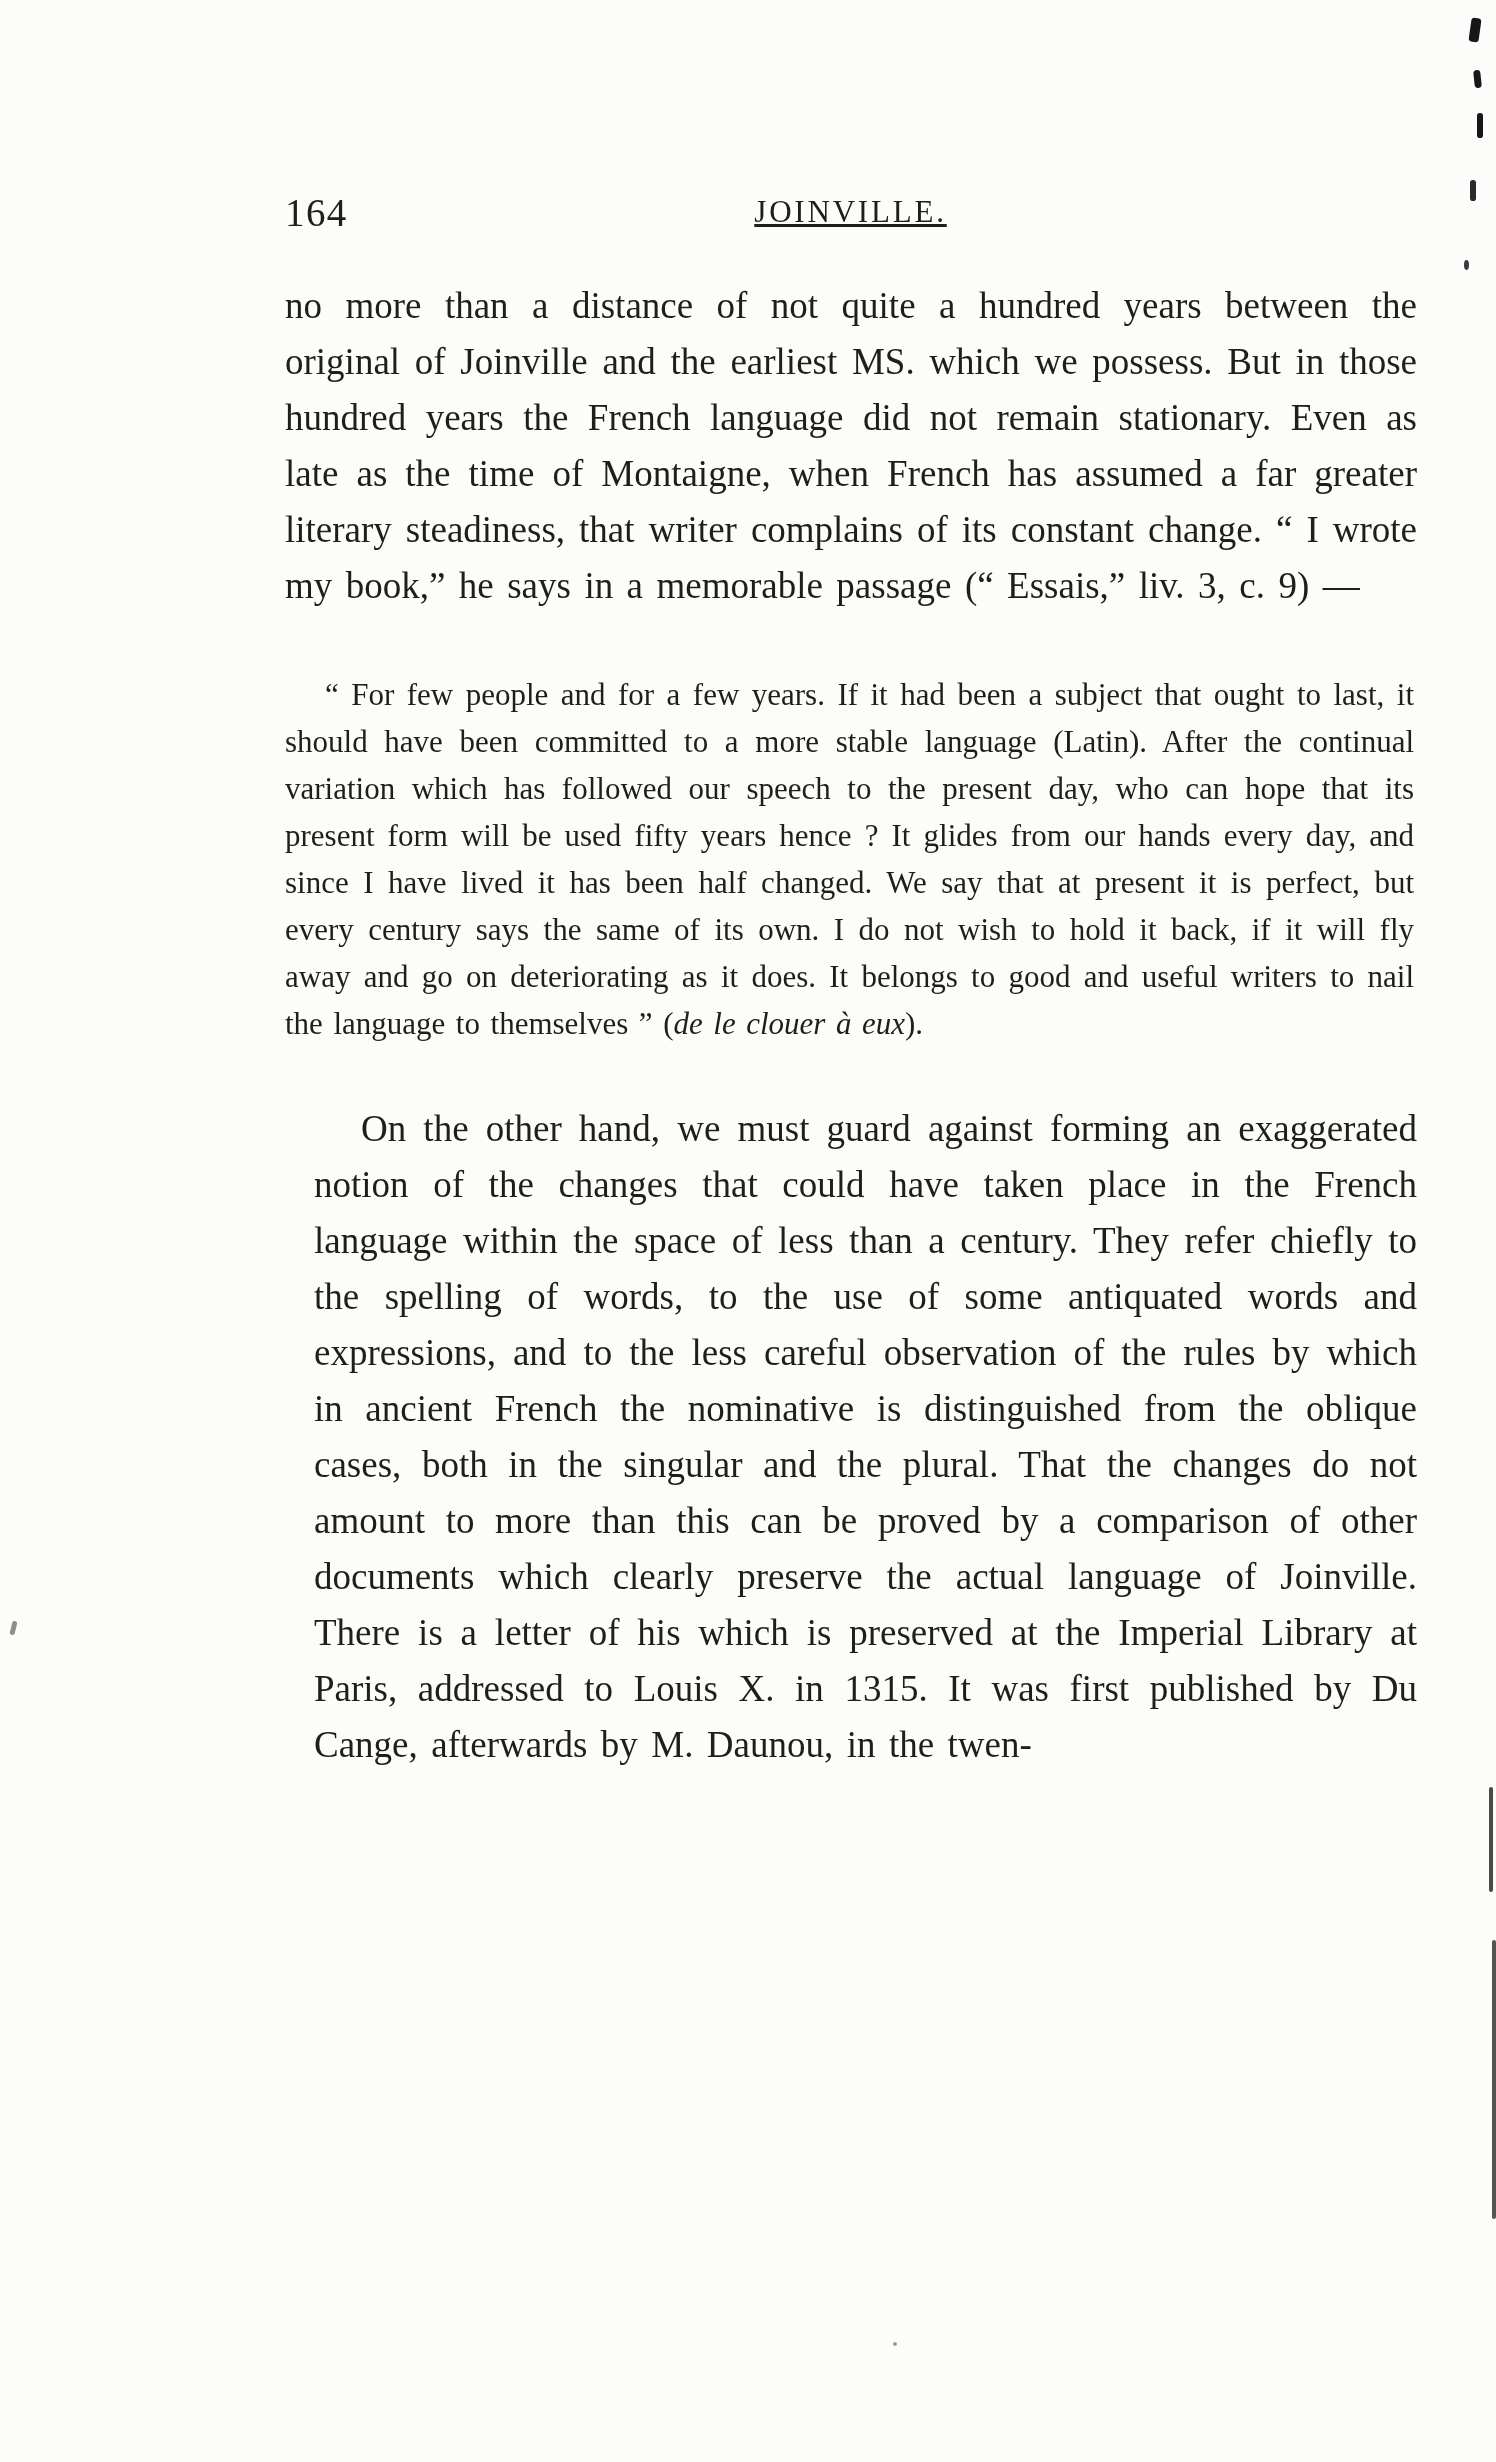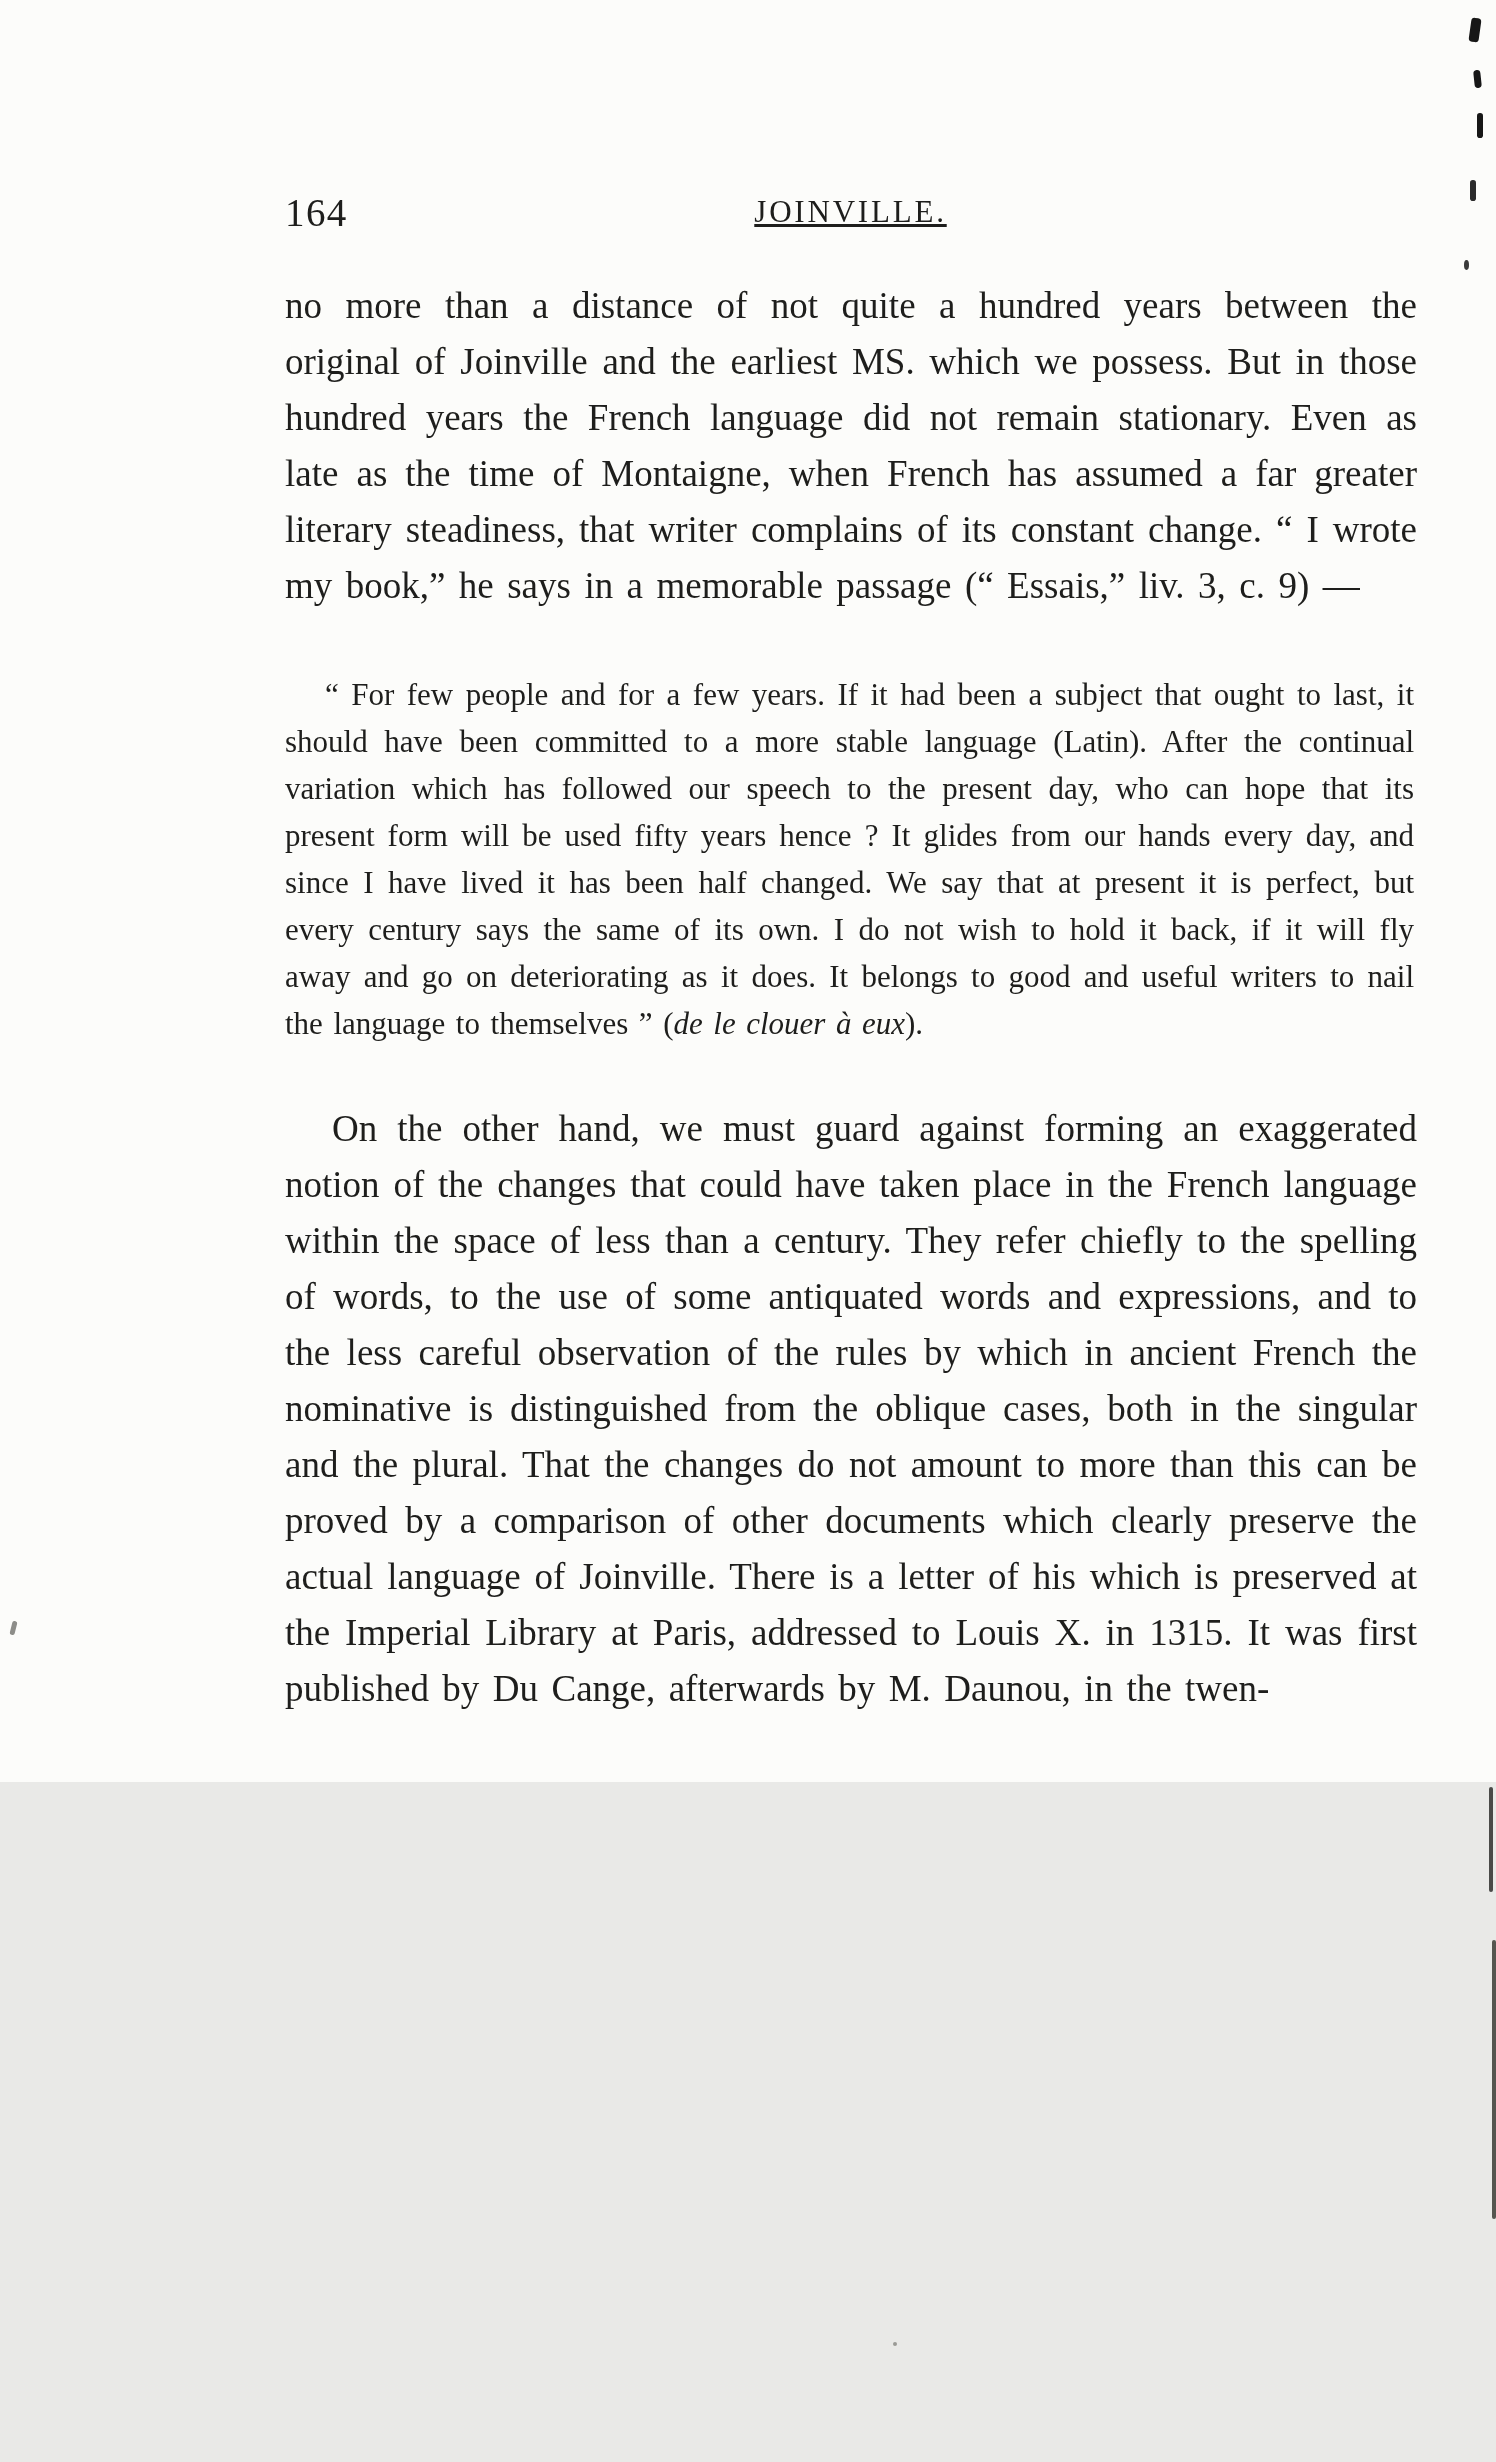--- a/index.html
+++ b/index.html
@@ -6,21 +6,21 @@
     margin: 0;
     padding: 0;
     width: 1496px;
     height: 2462px;
     overflow: hidden;
     background: #e9e9e7;
   }
   .page {
     position: relative;
     width: 1496px;
-    height: 1782px;
+    height: 2462px;
     background: #fcfcfa;
     font-family: "Liberation Serif", "DejaVu Serif", serif;
     color: #1e1e1c;
   }
   .header {
     position: absolute;
     top: 190px;
     left: 285px;
     width: 1131px;
     height: 49px;
@@ -51,20 +51,21 @@
     margin: 0;
     font-size: 37px;
     line-height: 56px;
     word-spacing: 4.2px;
   }
   .para.first {
     text-indent: 0;
   }
   .para.indent {
     text-indent: 47px;
+    margin-left: 29px;
   }
   .blockquote {
     margin: 57px 3px 54px 0;
     font-size: 31px;
     line-height: 47px;
     text-indent: 40px;
     word-spacing: 2.8px;
   }
   .blockquote em {
     font-style: italic;

